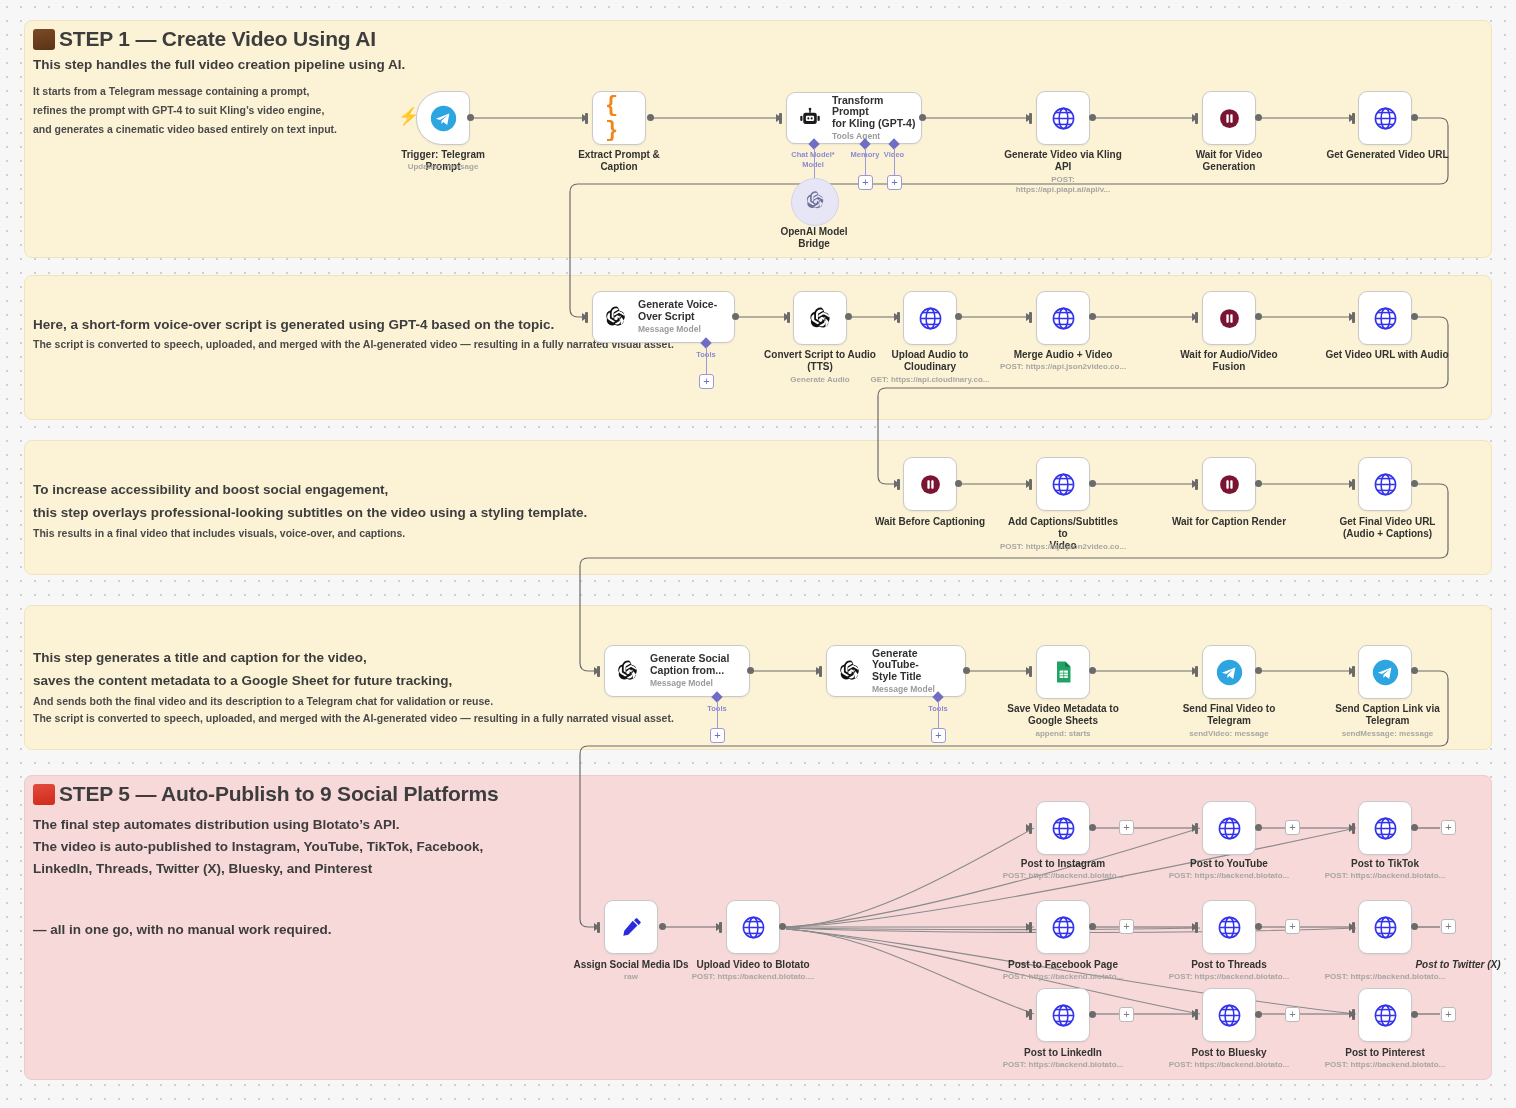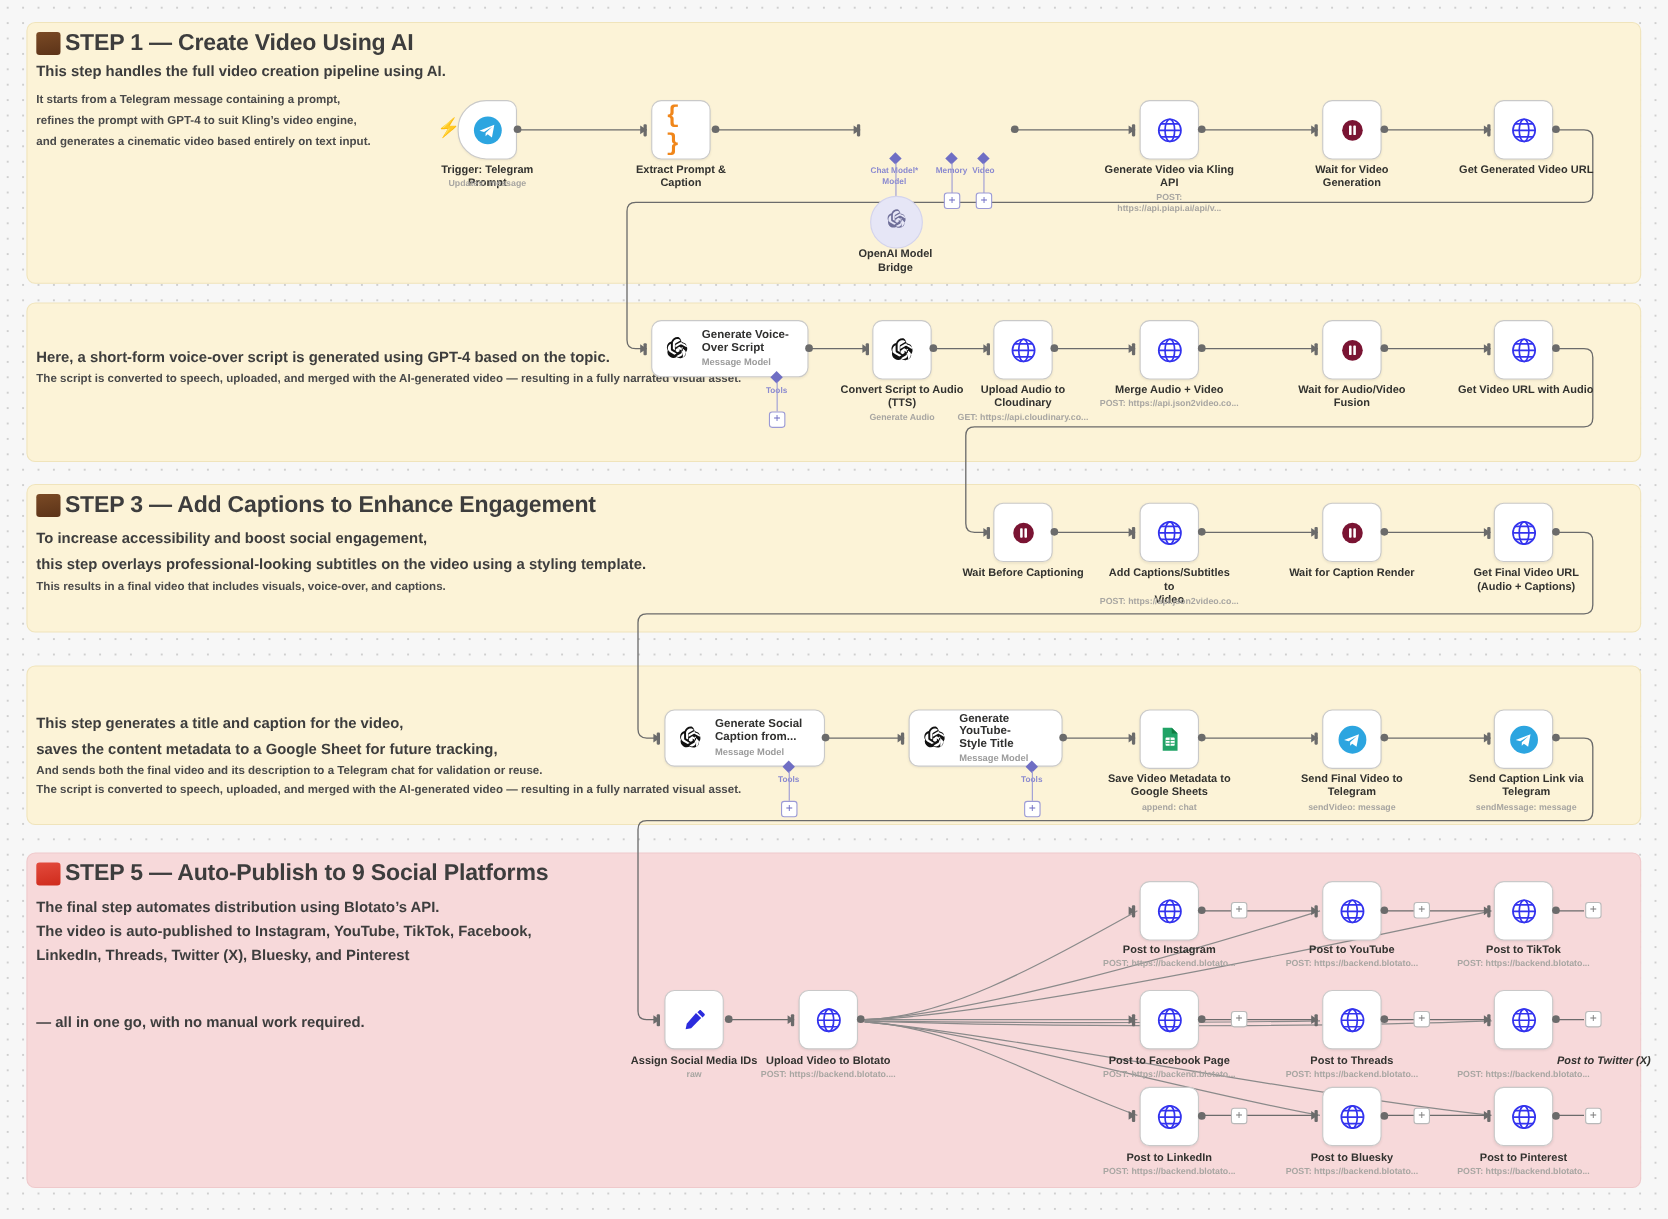--- a/index.html
+++ b/index.html
@@ -81,24 +81,20 @@
     <div class="sticky-sub" style="top:83px;">refines the prompt with GPT-4 to suit Kling’s video engine,</div>
     <div class="sticky-sub" style="top:102px;">and generates a cinematic video based entirely on text input.</div>
   </div>
 
   <div class="sticky yellow" style="left:24px;top:275px;width:1468px;height:145px;">
     <div class="sticky-lead" style="top:41px;">Here, a short-form voice-over script is generated using GPT-4 based on the topic.</div>
     <div class="sticky-sub" style="top:62px;">The script is converted to speech, uploaded, and merged with the AI-generated video — resulting in a fully narrated visual asset.</div>
   </div>
 
   <div class="sticky yellow" style="left:24px;top:440px;width:1468px;height:135px;">
-    <div class="sticky-title">
-      <span class="swatch brown"></span>
-      <span>STEP 3 — Add Captions to Enhance Engagement</span>
-    </div>
     <div class="sticky-lead" style="top:41px;">To increase accessibility and boost social engagement,</div>
     <div class="sticky-lead" style="top:64px;">this step overlays professional-looking subtitles on the video using a styling template.</div>
     <div class="sticky-sub" style="top:86px;">This results in a final video that includes visuals, voice-over, and captions.</div>
   </div>
 
   <div class="sticky yellow" style="left:24px;top:605px;width:1468px;height:145px;">
     <div class="sticky-lead" style="top:44px;">This step generates a title and caption for the video,</div>
     <div class="sticky-lead" style="top:67px;">saves the content metadata to a Google Sheet for future tracking,</div>
     <div class="sticky-sub" style="top:89px;">And sends both the final video and its description to a Telegram chat for validation or reuse.</div>
     <div class="sticky-sub" style="top:106px;">The script is converted to speech, uploaded, and merged with the AI-generated video — resulting in a fully narrated visual asset.</div>
@@ -185,20 +181,39 @@
   <div class="node" style="left:592px;top:91px;">
     <span class="ico">
         <span style="font-size:22px;color:#f0861a;font-weight:700;font-family:'Liberation Mono',monospace;">{ }</span>
       </span>
   </div>
   <div class="port" style="left:647px;top:114px;"></div>
   <div class="nlabel" style="left:559px;top:149px;width:120px;">Extract Prompt &amp; Caption</div>
 
   <div class="inbar" style="left:779px;top:113px;"></div>
   <div class="inarrow" style="left:776px;top:114px;"></div>
+  <div class="node wide" style="left:786px;top:92px;width:136px;">
+    <span class="ico">
+      <svg viewBox="0 0 32 32" width="24" height="24">
+          <rect x="7" y="9" width="18" height="15" rx="3" fill="#1b1b1b"></rect>
+          <rect x="10.5" y="13" width="11" height="7" rx="1.6" fill="#fff"></rect>
+          <circle cx="13.8" cy="16.5" r="1.4" fill="#1b1b1b"></circle>
+          <circle cx="18.2" cy="16.5" r="1.4" fill="#1b1b1b"></circle>
+          <rect x="15" y="4" width="2" height="5" fill="#1b1b1b"></rect>
+          <circle cx="16" cy="4" r="1.8" fill="#1b1b1b"></circle>
+          <rect x="3" y="13" width="3" height="7" rx="1.4" fill="#1b1b1b"></rect>
+          <rect x="26" y="13" width="3" height="7" rx="1.4" fill="#1b1b1b"></rect>
+        </svg>
+    </span>
+    <span class="ntxt">
+      <span class="t1" style="white-space:pre-line;">Transform Prompt
+for Kling (GPT-4)</span>
+      <span class="t2">Tools Agent</span>
+    </span>
+  </div>
   <div class="port" style="left:919px;top:114px;"></div>
   <div class="diamond" style="left:810px;top:140px;"></div>
   <div class="diamond" style="left:861px;top:140px;"></div>
   <div class="diamond" style="left:890px;top:140px;"></div>
   <div class="plabel" style="left:778px;top:150px;width:70px;">Chat Model*</div>
   <div class="plabel" style="left:778px;top:160px;width:70px;">Model</div>
   <div class="plabel" style="left:845px;top:150px;width:40px;">Memory</div>
   <div class="plabel" style="left:878px;top:150px;width:32px;">Video</div>
   <div class="vline" style="left:865px;top:148px;height:28px;"></div>
   <div class="vline" style="left:894px;top:148px;height:28px;"></div>
@@ -477,21 +492,21 @@
           <path d="M8 2h11l7 7v21H8z" fill="#21a366"></path>
           <path d="M19 2l7 7h-7z" fill="#107c41"></path>
           <rect x="11.5" y="14" width="11" height="10" rx="1" fill="#fff"></rect>
           <path d="M11.5 17.5h11M11.5 21h11M17 14v10" stroke="#21a366" stroke-width="1.1"></path>
         </svg>
     </span>
   </div>
   <div class="port" style="left:1089px;top:667px;"></div>
   <div class="nlabel" style="left:1003px;top:703px;width:120px;white-space:pre-line;">Save Video Metadata to
 Google Sheets</div>
-  <div class="nsub" style="left:1003px;top:729px;width:120px;">append: chat</div>
+  <div class="nsub" style="left:1003px;top:729px;width:120px;">append: starts</div>
 
   <div class="inbar" style="left:1195px;top:666px;"></div>
   <div class="inarrow" style="left:1192px;top:667px;"></div>
   <div class="node" style="left:1202px;top:645px;">
     <span class="ico">
       <svg viewBox="0 0 32 32" width="27" height="27">
           <circle cx="16" cy="16" r="15" fill="#2ca5e0"></circle>
           <path d="M7 16.3l16-6.2-2.6 13.5-4.6-3.4-2.3 2.2.1-3.6 7.1-6.6-8.8 5.5z" fill="#fff"></path>
         </svg>
     </span>

